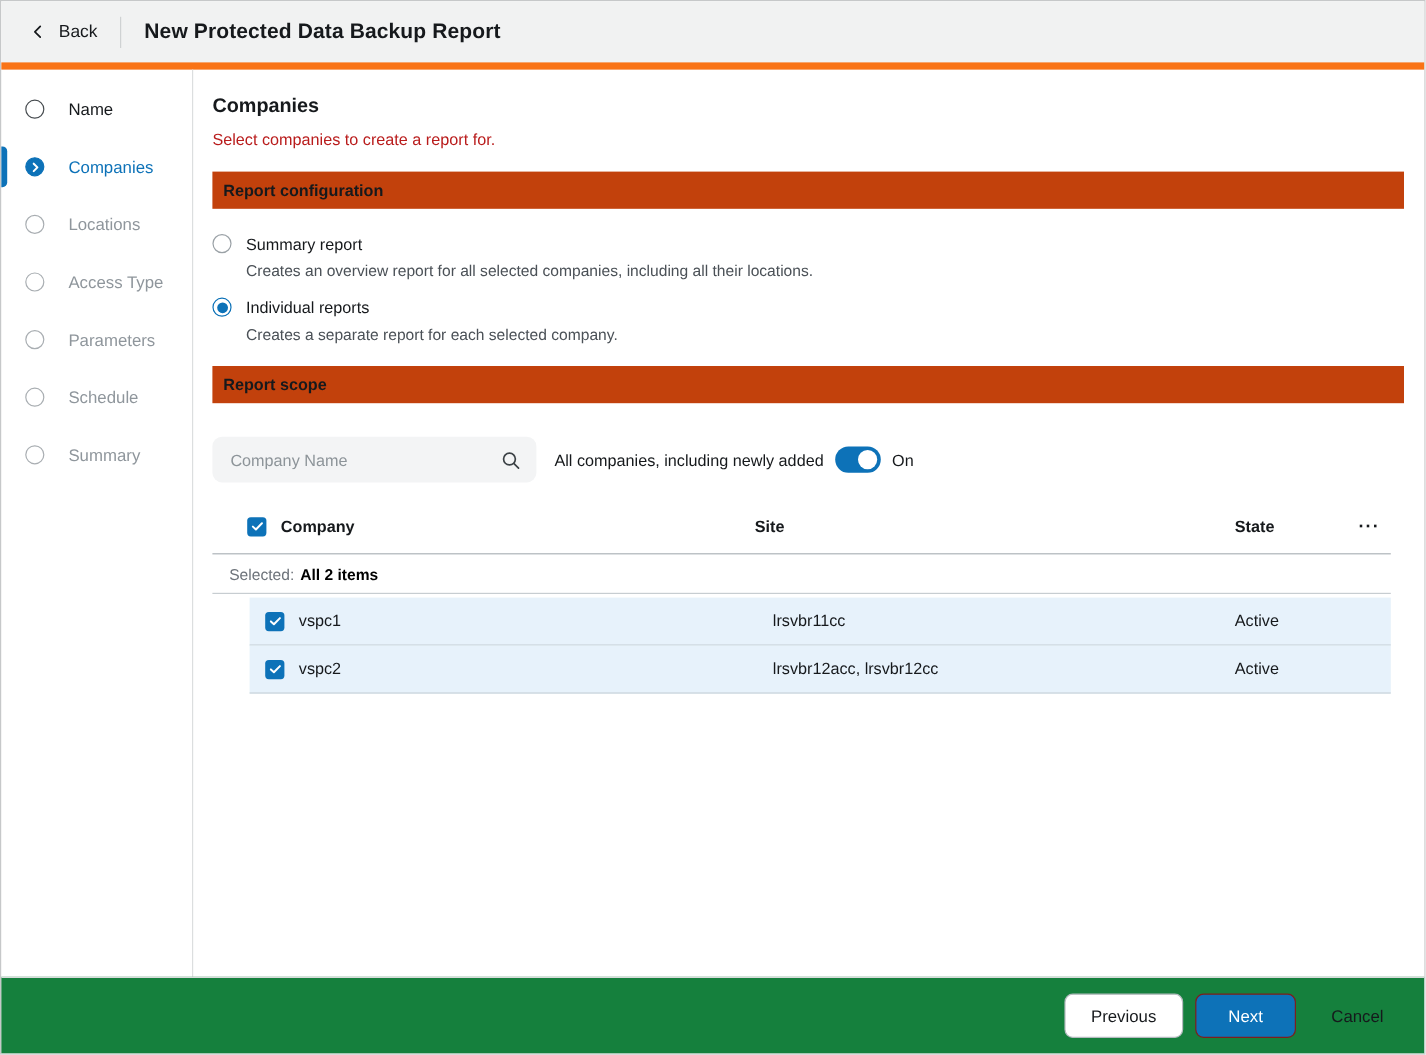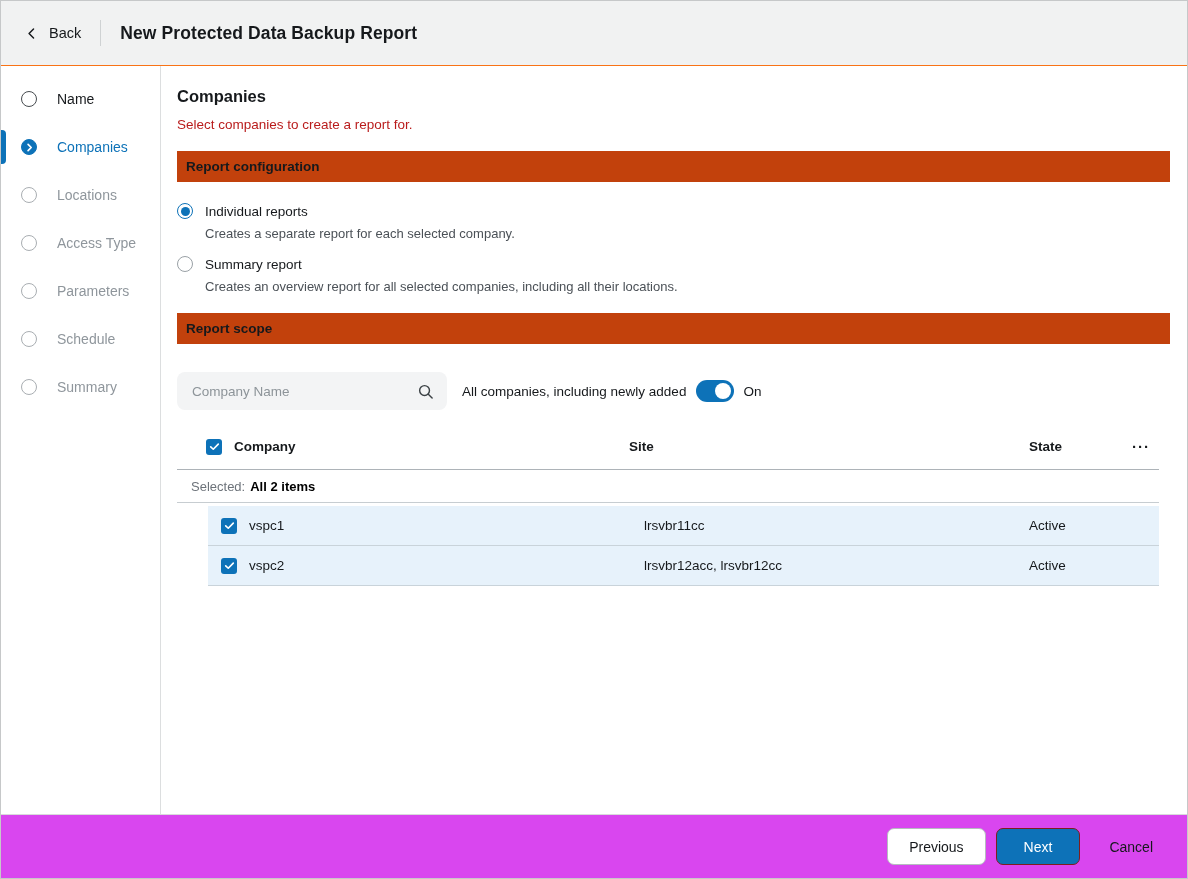--- a/index.html
+++ b/index.html
@@ -7,21 +7,21 @@
   body { font-family:"Liberation Sans", sans-serif; color:#16191c; }
 
   .screen {
     width:1188px; height:879px; background:#ffffff;
     border:1px solid #c6c8c9; display:flex; flex-direction:column;
     margin:0 auto; overflow:hidden;
   }
 
   
   .topbar {
-    flex:none; height:65px; background:#f1f2f2; border-bottom:1px solid #f97316;
+    flex:none; height:57px; background:#f1f2f2; border-bottom:6px solid #f97316;
     display:flex; align-items:center; padding:0 24px;
   }
   .back-btn { display:flex; align-items:center; gap:11px; cursor:pointer; }
   .back-btn svg { display:block; }
   .back-label { font-size:14.5px; color:#16191c; }
   .topbar-divider { width:1px; height:26px; background:#cfd2d3; margin:0 19px; }
   .wizard-title { font-size:17.5px; font-weight:bold; letter-spacing:.1px; }
 
   
   .body { flex:1; display:flex; min-height:0; }
@@ -102,21 +102,21 @@
 
   .tbody { margin-left:16px; margin-top:3px;padding-left:15px; }
   .trow {
     display:grid; grid-template-columns:28px 395px 1fr 100px 36px;
     align-items:center; height:40px; padding-left:13px;
     background:#e7f2fb; border-bottom:1px solid #c9d3da; font-size:13.5px;
   }
   .cell-state { padding-left:6px; }
 
   
-  .footer { flex:none; height:64px; border-top:1px solid #d8dadb; background:#d946ef;
+  .footer { flex:none; height:64px; border-top:1px solid #d8dadb; background:#15803d;
             display:flex; align-items:center; justify-content:flex-end; padding-right:34px; }
   .btn { height:37px; border-radius:7px; font-family:"Liberation Sans", sans-serif;
          font-size:14px; cursor:pointer; }
   .btn-secondary { background:#fff; border:1px solid #b5bbc0; padding:0 21px; color:#16191c; }
   .btn-primary { background:#0d72b8; border:1px solid #7f1d1d; padding:0 27px; color:#fff; margin-left:10px; }
   .btn-text { background:none; border:none; padding:0; margin-left:29px; color:#16191c; }
 </style>
 </head>
 <body>
 
@@ -174,31 +174,31 @@
 
     <div class="content">
       <h1 class="page-title">Companies</h1>
       <div class="page-subtitle">Select companies to create a report for.</div>
 
       <div class="section-bar">Report configuration</div>
 
       <div class="radio-group">
         <div class="radio-option">
           <div class="radio-row">
+            <span class="radio-circle"></span>
+            <span class="radio-label">Summary report</span>
+          </div>
+          <div class="radio-desc">Creates an overview report for all selected companies, including all their locations.</div>
+        </div>
+        <div class="radio-option">
+          <div class="radio-row">
             <span class="radio-circle selected"></span>
             <span class="radio-label">Individual reports</span>
           </div>
           <div class="radio-desc">Creates a separate report for each selected company.</div>
-        </div>
-        <div class="radio-option">
-          <div class="radio-row">
-            <span class="radio-circle"></span>
-            <span class="radio-label">Summary report</span>
-          </div>
-          <div class="radio-desc">Creates an overview report for all selected companies, including all their locations.</div>
         </div>
       </div>
 
       <div class="section-bar">Report scope</div>
 
       <div class="scope-controls">
         <div class="search-box">
           <input type="text" placeholder="Company Name" style="">
           <span class="search-icon">
             <svg width="17" height="17" viewBox="0 0 18 18" fill="none" stroke="#3b4145" stroke-width="1.5" stroke-linecap="round">

